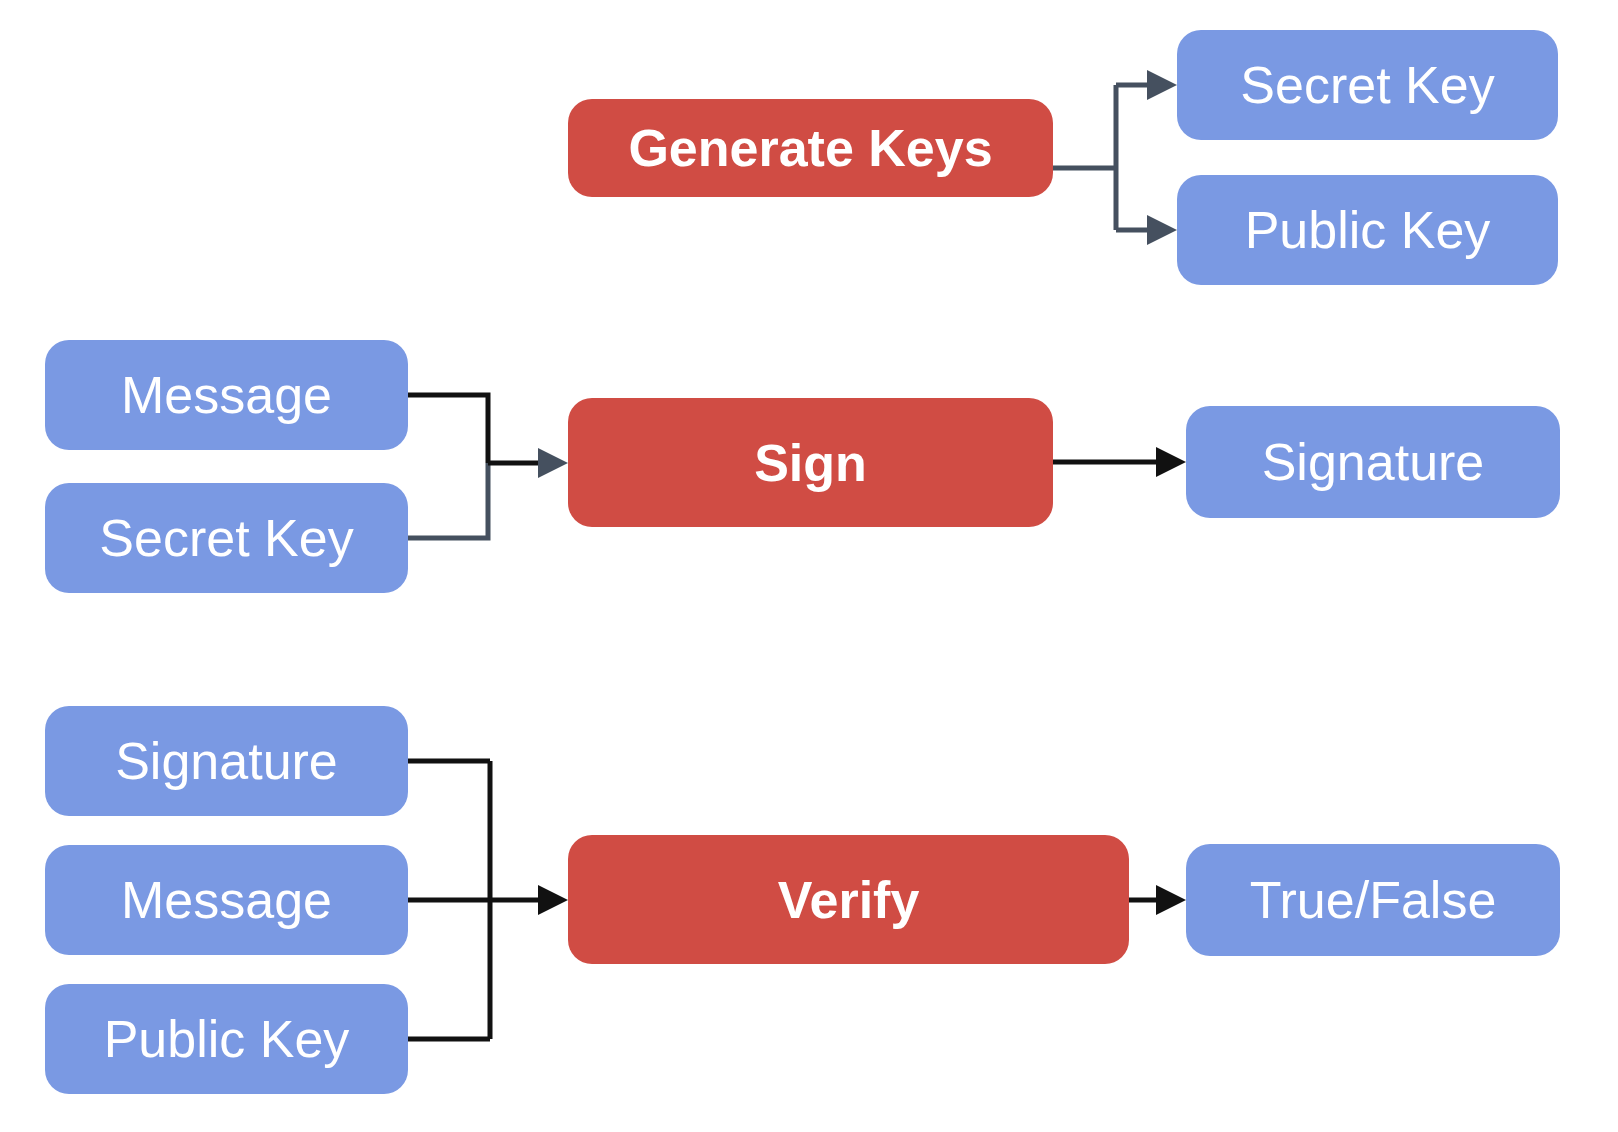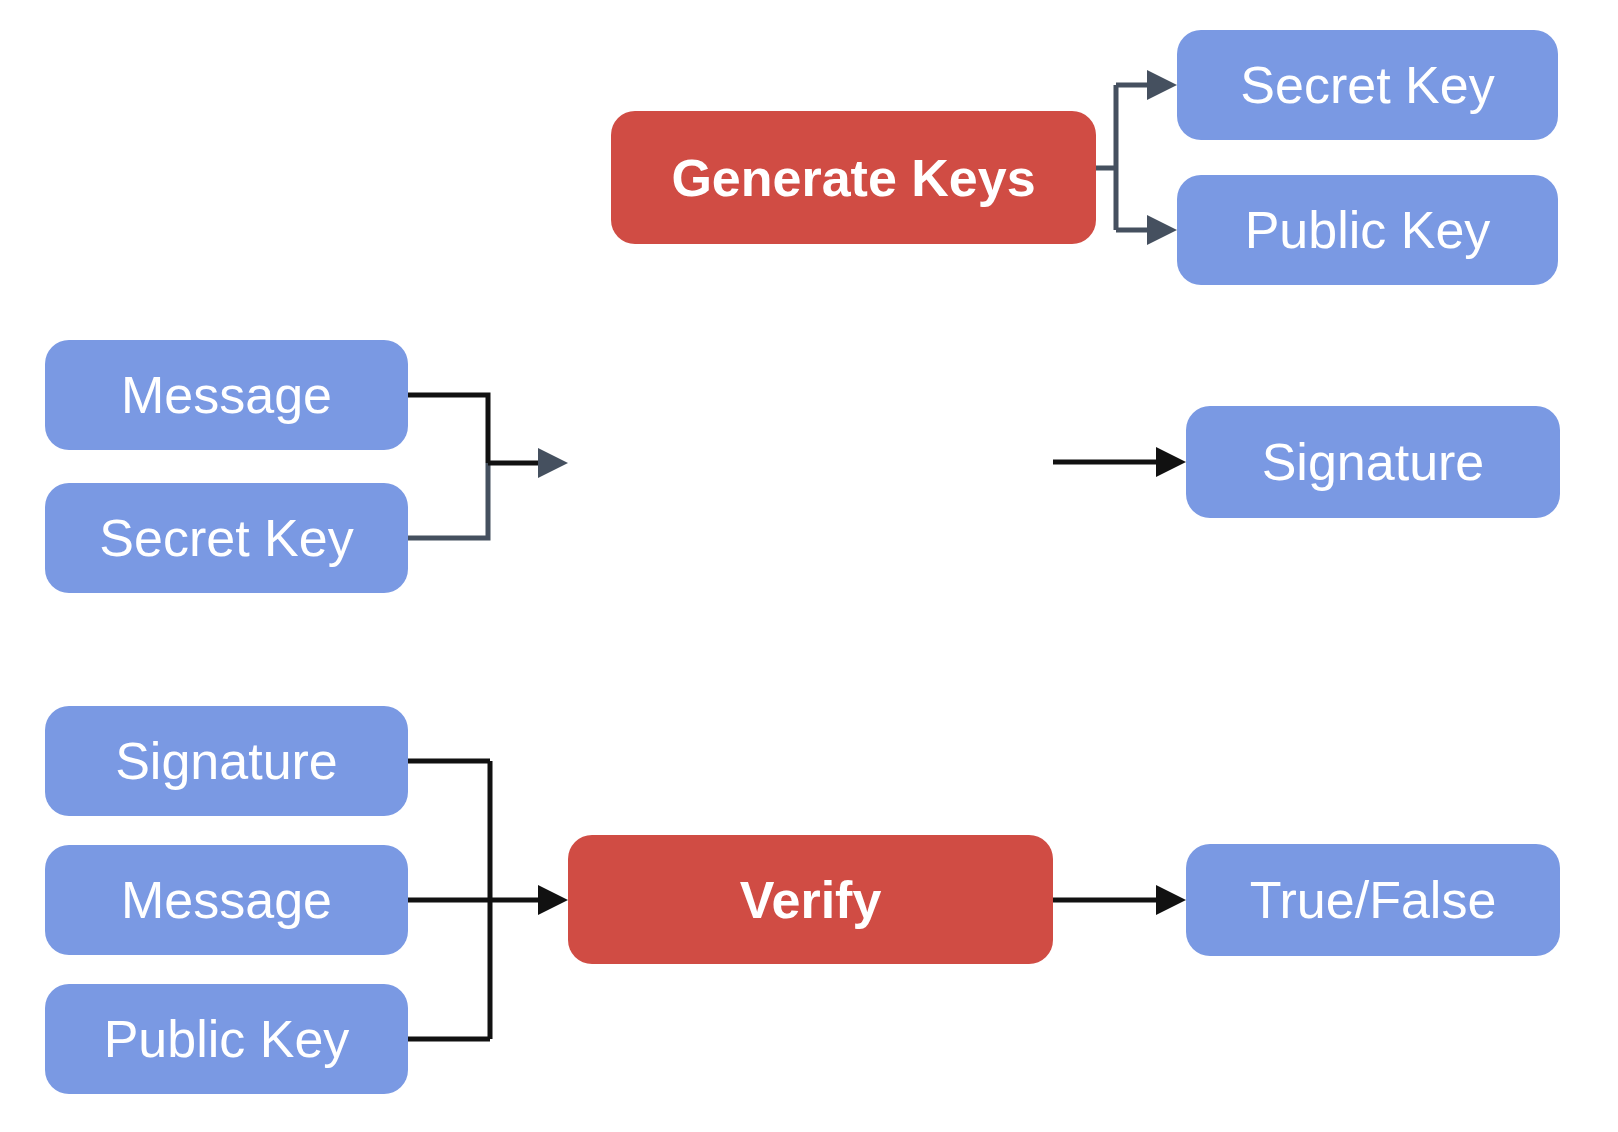--- a/index.html
+++ b/index.html
@@ -61,27 +61,28 @@
     <path class="wire black" d="M1053 462 H1158"></path>
     <polygon class="head black" points="1186,462 1156,447 1156,477"></polygon>
 
     <path class="wire black" d="M408 761 H490 M408 1039 H490 M490 761 V1039 M408 900 H542"></path>
     <polygon class="head black" points="568,900 538,885 538,915"></polygon>
 
     <path class="wire black" d="M1053 900 H1158"></path>
     <polygon class="head black" points="1186,900 1156,885 1156,915"></polygon>
   </svg>
 
-  <div class="node process" style="left:568px; top:111px; width:485px; height:133px;margin-left:43px;">Generate Keys</div>
+  <div class="node process" style="left:568px; top:99px; width:485px; height:98px;">Generate Keys</div>
   <div class="node data" style="left:1177px; top:30px; width:381px; height:110px;">Secret Key</div>
   <div class="node data" style="left:1177px; top:175px; width:381px; height:110px;">Public Key</div>
 
   <div class="node data" style="left:45px; top:340px; width:363px; height:110px;">Message</div>
   <div class="node data" style="left:45px; top:483px; width:363px; height:110px;">Secret Key</div>
+  <div class="node process" style="left:568px; top:398px; width:485px; height:129px;">Sign</div>
   <div class="node data" style="left:1186px; top:406px; width:374px; height:112px;">Signature</div>
 
   <div class="node data" style="left:45px; top:706px; width:363px; height:110px;">Signature</div>
   <div class="node data" style="left:45px; top:845px; width:363px; height:110px;">Message</div>
   <div class="node data" style="left:45px; top:984px; width:363px; height:110px;">Public Key</div>
-  <div class="node process" style="left:568px; top:835px; width:485px; height:129px;">Verify</div>
+  <div class="node process" style="left:568px; top:835px; width:561px; height:129px;">Verify</div>
   <div class="node data" style="left:1186px; top:844px; width:374px; height:112px;">True/False</div>
 
 </div>
 
 </body></html>

